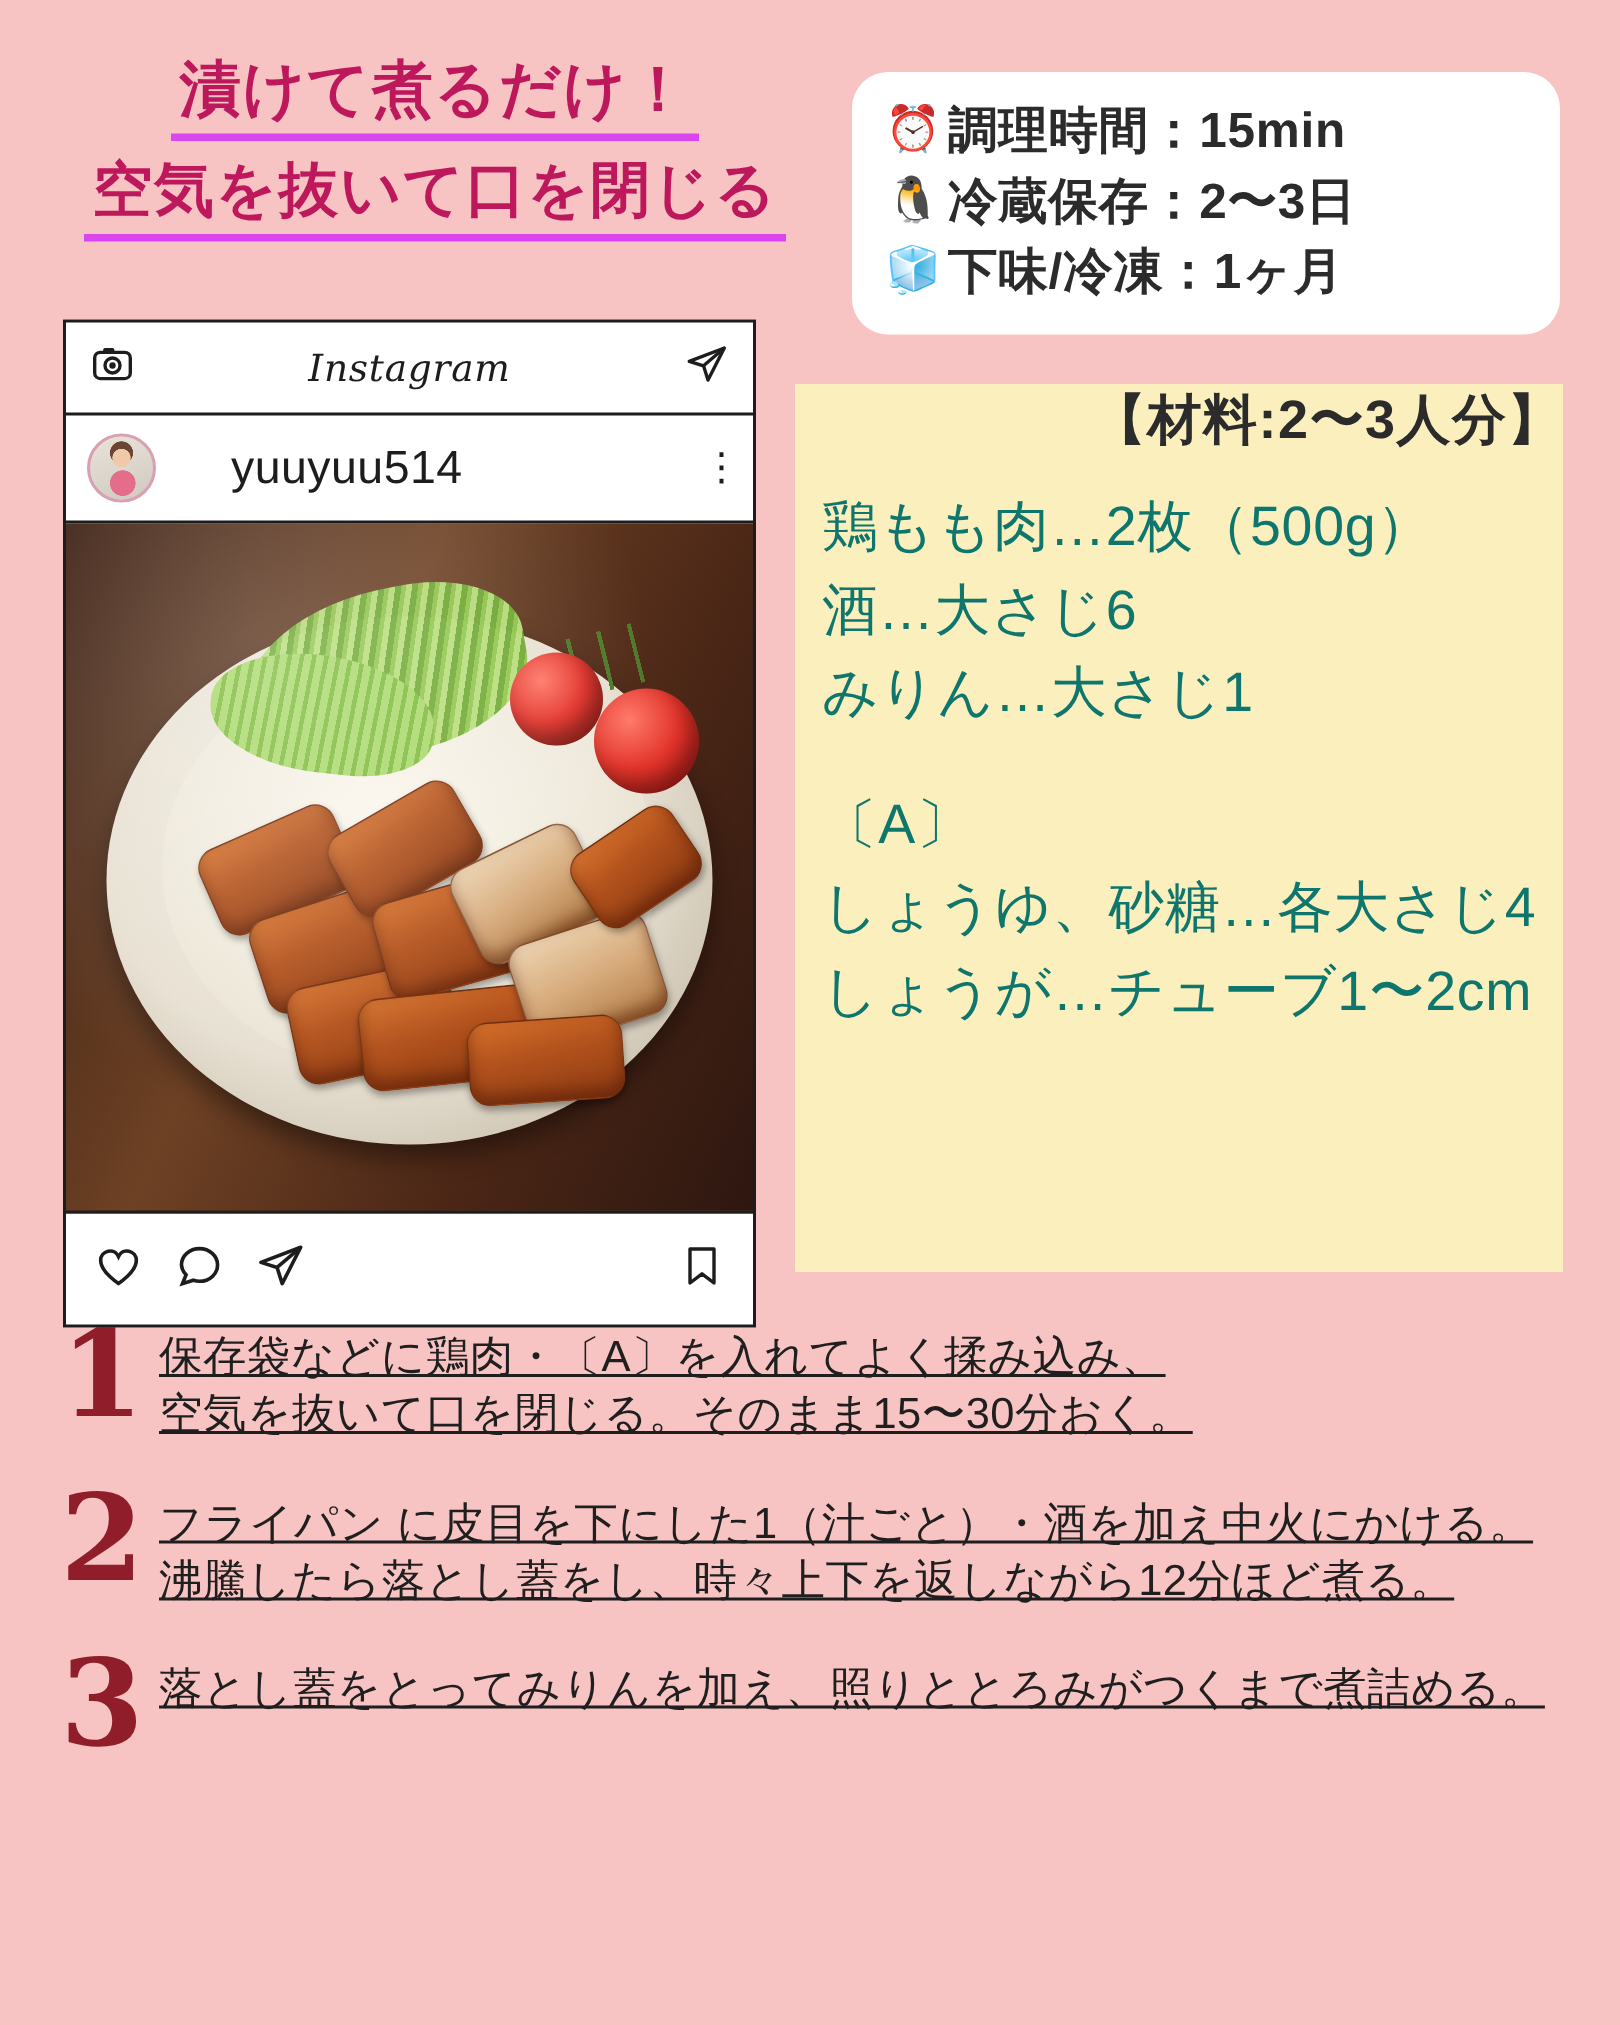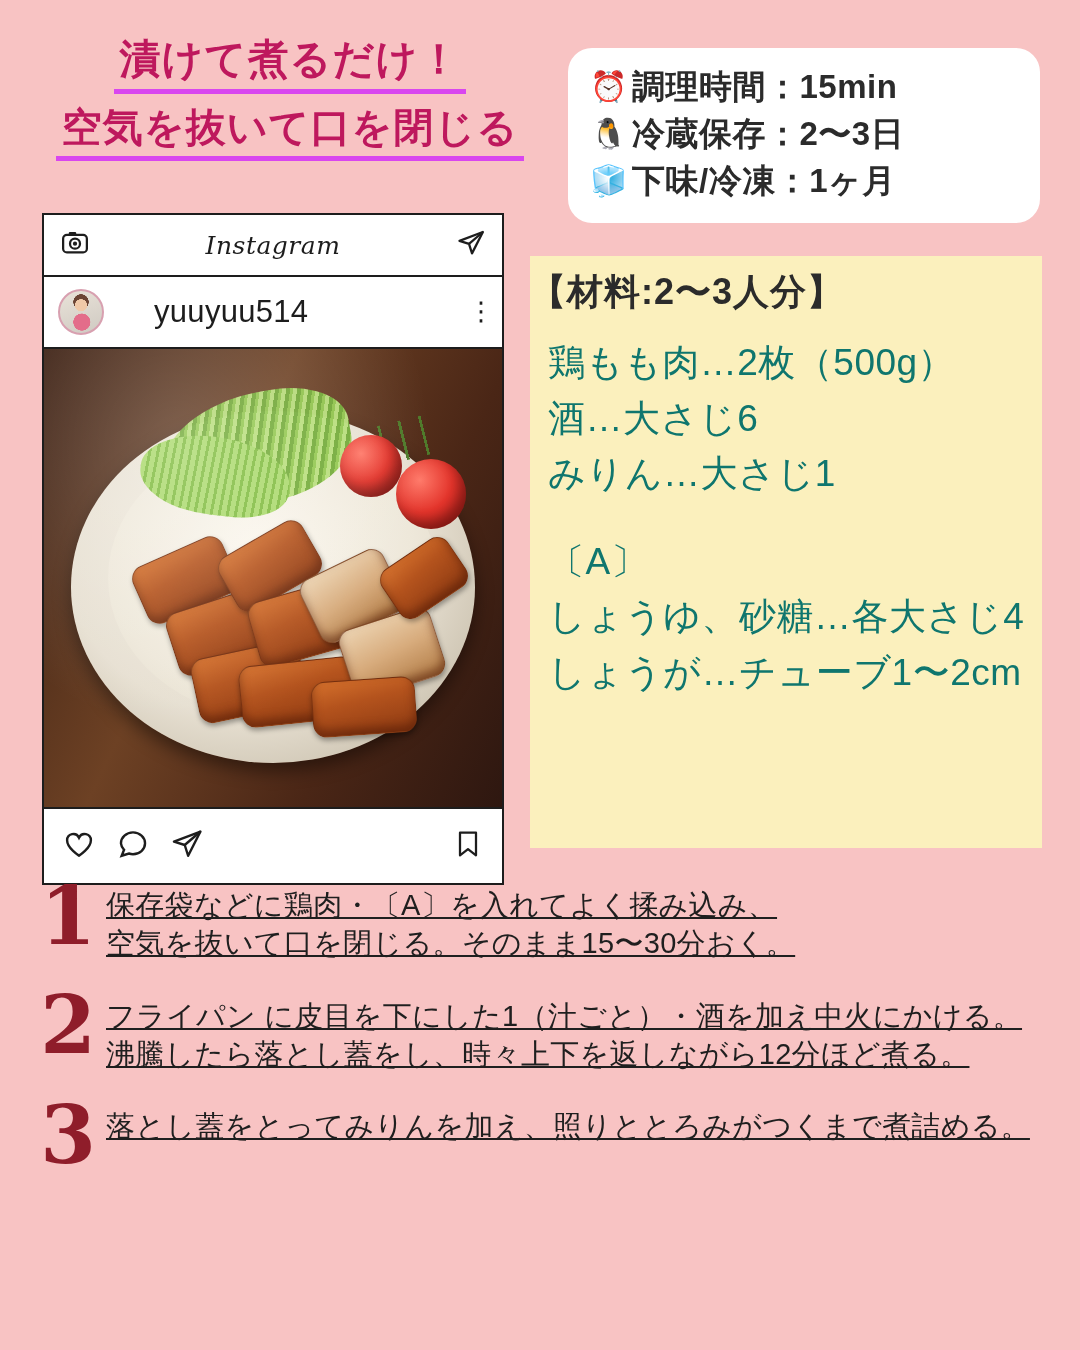--- a/index.html
+++ b/index.html
@@ -215,25 +215,24 @@
   
   .ing-card {
     position: absolute;
     left: 530px;
     top: 256px;
     width: 512px;
     height: 592px;
     background: #fbf0bd;
   }
   .ing-title {
-    text-align: left;
+    text-align: right;
     font-size: 36px;
     font-weight: 700;
     color: #2b2b2b;
-    margin-top: 12px;
     letter-spacing: 1px;
   }
   .ing-body {
     padding: 18px 0 0 18px;
   }
   .ing-line {
     font-size: 37px;
     color: #0f766e;
     line-height: 1.5;
     letter-spacing: 0.5px;

